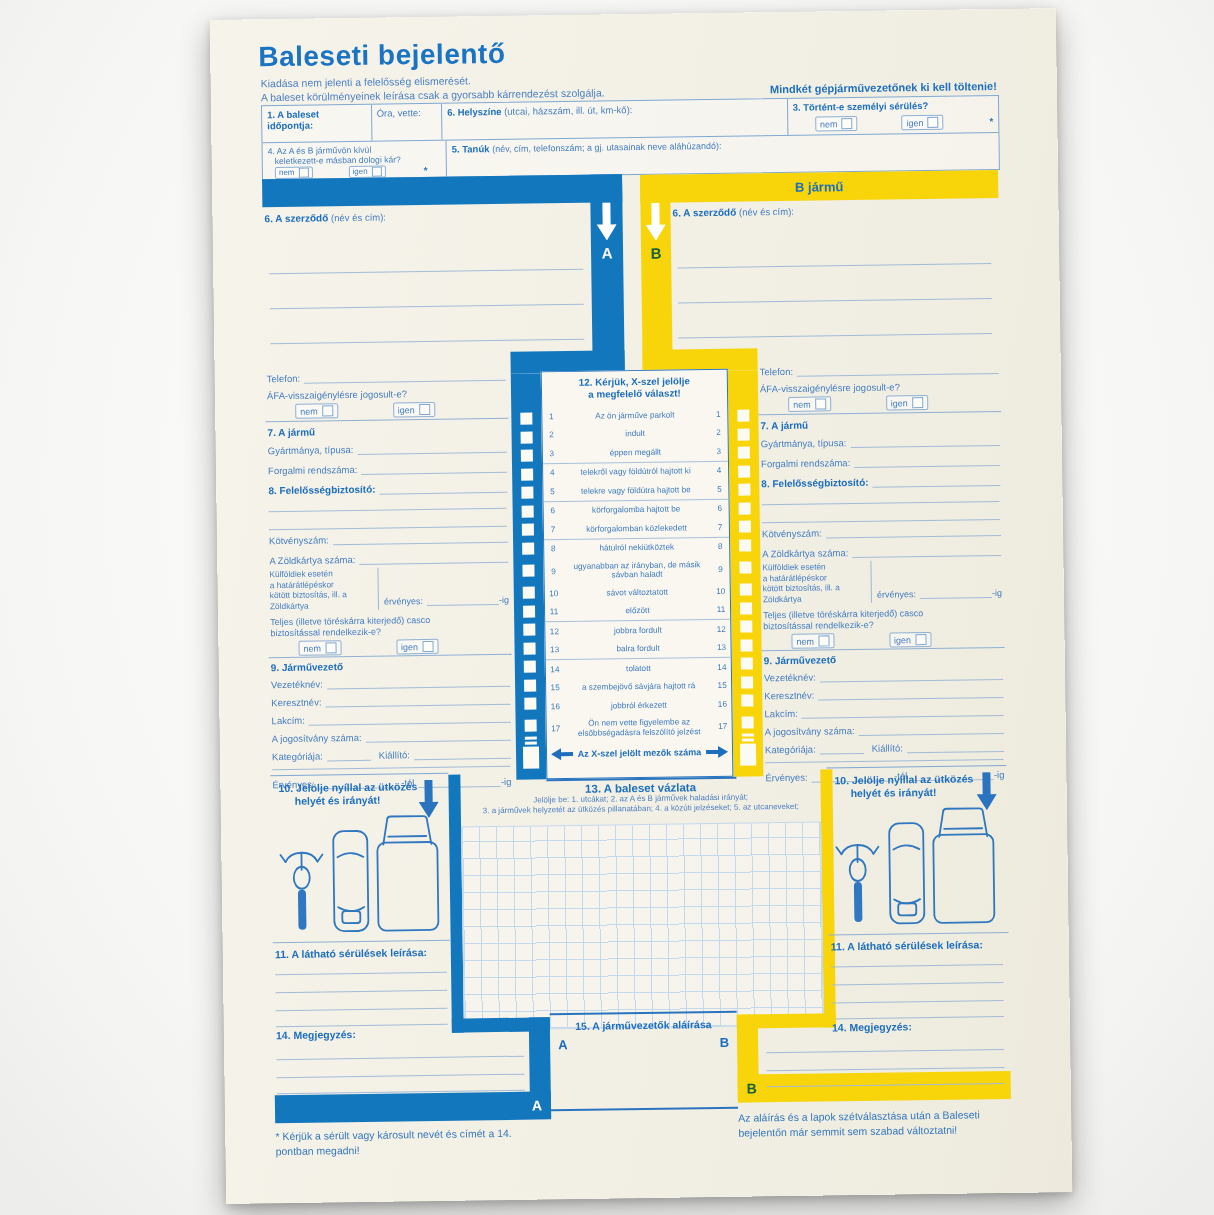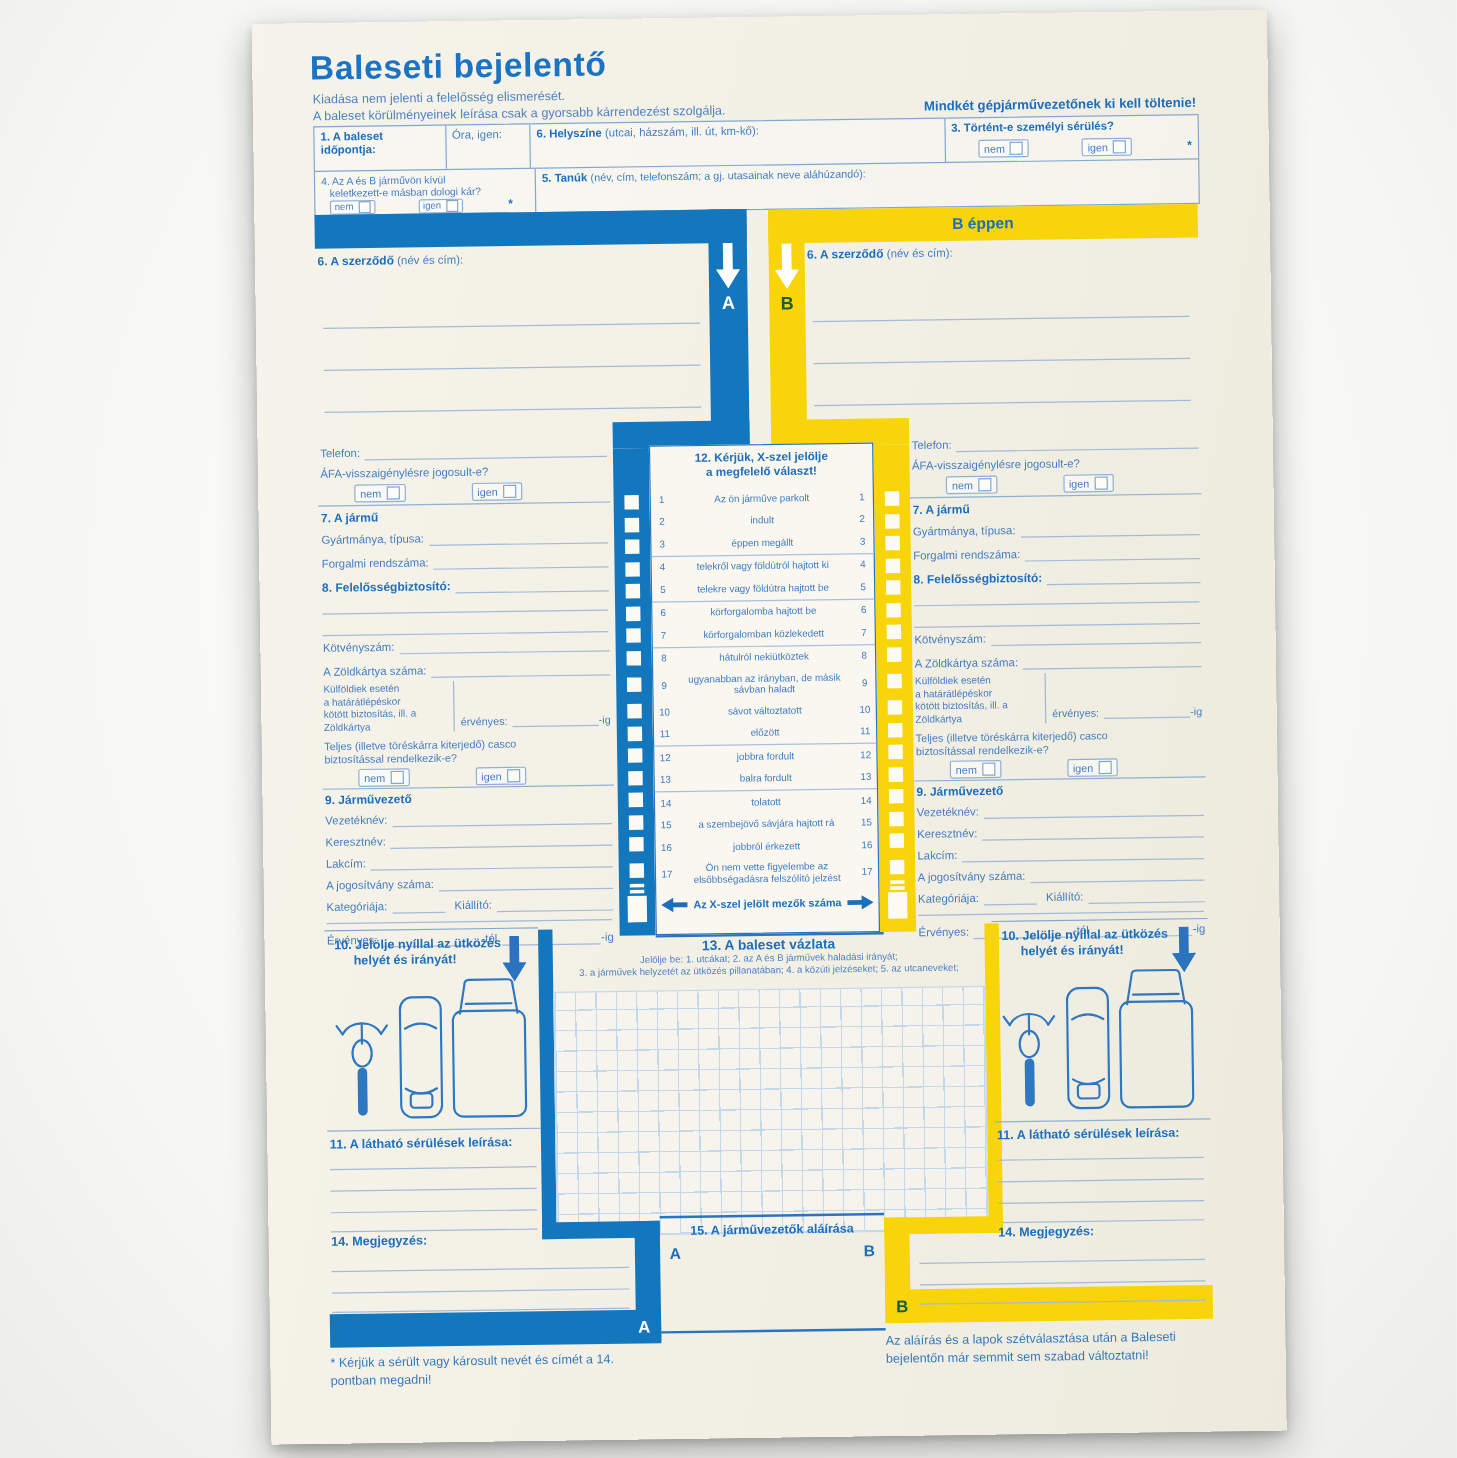--- a/index.html
+++ b/index.html
@@ -80,21 +80,21 @@
 <div class="sheet">
 
   <div class="abs title" style="left:48px;top:22px;">Baleseti bejelentő</div>
   <div class="abs sub" style="left:50px;top:58px;">Kiadása nem jelenti a felelősség elismerését.</div>
   <div class="abs sub" style="left:50px;top:72px;">A baleset körülményeinek leírása csak a gyorsabb kárrendezést szolgálja.</div>
   <div class="abs note" style="left:400px;top:71px;width:386px;">Mindkét gépjárművezetőnek ki kell töltenie!</div>
 
   <div class="abs ttable">
     <div class="trow" style="height:36px;">
       <div class="tcell h" style="width:112px;">1. A baleset időpontja:</div>
-      <div class="tcell lbl" style="width:72px;">Óra, igen:</div>
+      <div class="tcell lbl" style="width:72px;">Óra, vette:</div>
       <div class="tcell" style="width:354px;">
         <span class="h">6. Helyszíne</span>
         <span class="lbl">(utcai, házszám, ill. út, km-kő):</span>
       </div>
       <div class="tcell last">
         <div class="h">3. Történt-e személyi sérülés?</div>
         <div class="optrow">
           <span class="opt">
               <span>nem</span>
               <span class="cb"></span>
@@ -133,21 +133,21 @@
   <div class="abs blue" style="left:50px;top:160px;width:360px;height:28px;"></div>
   <div class="abs blue" style="left:378px;top:160px;width:32px;height:198px;">
     <svg class="abs" style="left:6px;top:28px;" width="20" height="38">
         <path d="M6 0 H14 V22 H20 L10 38 L0 22 H6 Z" fill="#ffffff"></path>
       </svg>
     <div class="abs bandletter" style="left:0;top:70px;width:32px;color:#ffffff;">A</div>
   </div>
   <div class="abs blue" style="left:296px;top:336px;width:114px;height:22px;"></div>
 
   <div class="abs yellow" style="left:428px;top:161px;width:358px;height:28px;text-align:center;line-height:28px;">
-    <span class="h" style="font-size:13px;">B éppen</span>
+    <span class="h" style="font-size:13px;">B jármű</span>
   </div>
   <div class="abs yellow" style="left:428px;top:161px;width:30px;height:197px;">
     <svg class="abs" style="left:5px;top:28px;" width="20" height="38">
         <path d="M6 0 H14 V22 H20 L10 38 L0 22 H6 Z" fill="#ffffff"></path>
       </svg>
     <div class="abs bandletter bletter" style="left:0;top:70px;width:30px;">B</div>
   </div>
   <div class="abs yellow" style="left:428px;top:336px;width:115px;height:22px;"></div>
 
   <div class="abs" style="left:50px;top:190px;width:328px;height:160px;">

